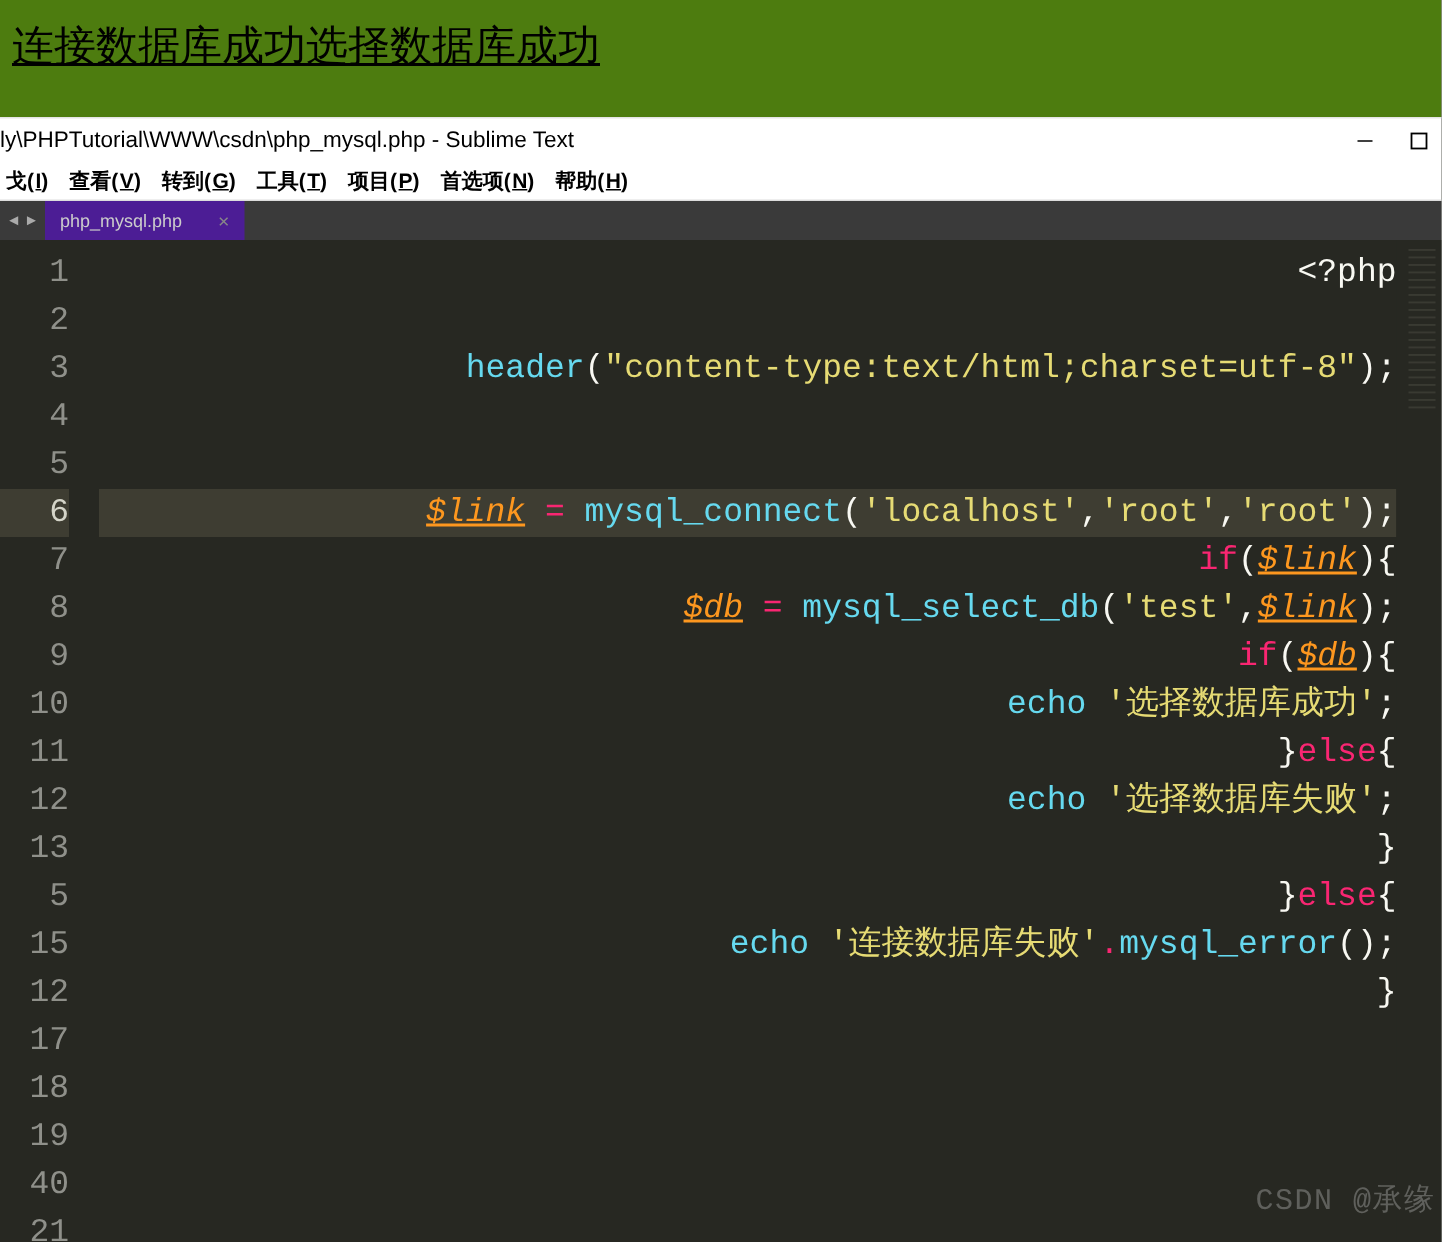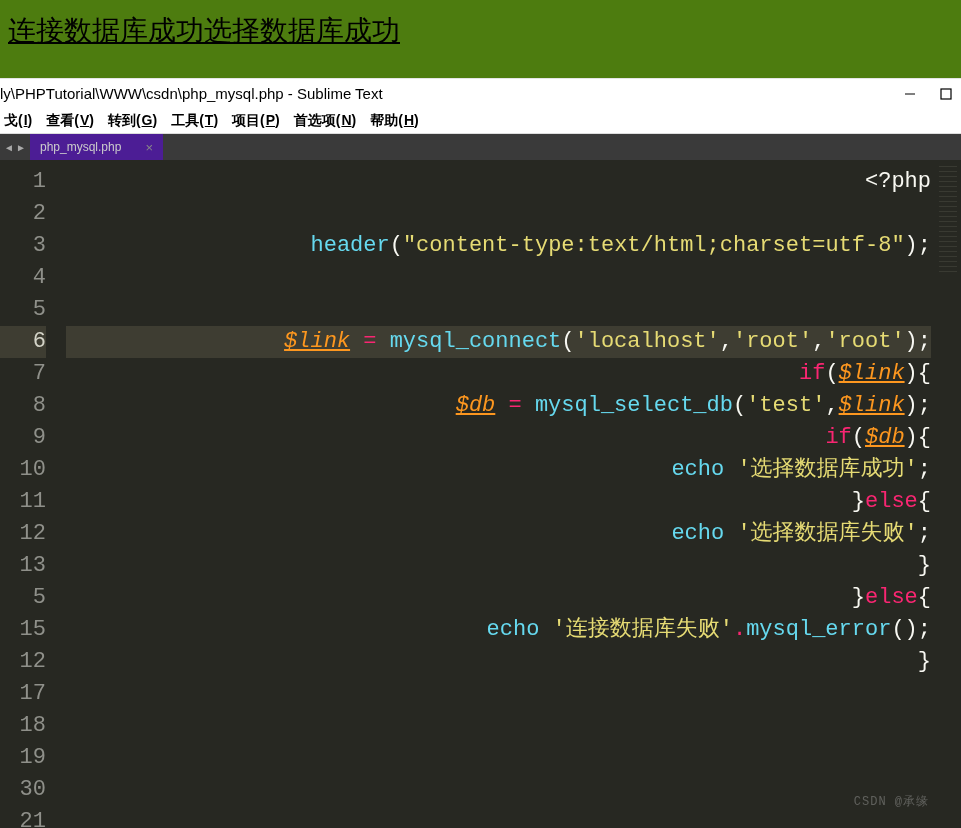--- a/index.html
+++ b/index.html
@@ -52,21 +52,21 @@
   
   .variable { color:#f8f8f2; font-style:normal; }
   
   .variable { color:#fd971f; }
   
   .variable { color:#fd971f;text-decoration:underline; }
   
   .variable { color:#fd971f; font-style:italic; }
 
   
-  .watermark { position:absolute; right:32px; bottom:10px; color:rgba(200,200,200,.35); font-size:12px; letter-spacing:1px; pointer-events:none; }
+  .watermark { position:absolute; right:4px; bottom:10px; color:rgba(200,200,200,.35); font-size:20px; letter-spacing:1px; pointer-events:none; }
 </style>
 </head>
 <body>
 
 <div class="browser-output">
   <span>连接数据库成功选择数据库成功</span>
 </div>
 
 <div class="titlebar">
   <span class="title">ly\PHPTutorial\WWW\csdn\php_mysql.php - Sublime Text</span>
@@ -119,21 +119,21 @@
       <div>10</div>
       <div>11</div>
       <div>12</div>
       <div>13</div>
       <div>5</div>
       <div>15</div>
       <div>12</div>
       <div>17</div>
       <div>18</div>
       <div>19</div>
-      <div>30</div>
+      <div>40</div>
       <div>21</div>
     </div>
   <div class="code">
 <div class="line"><span class="php-open">&lt;?php</span></div>
 <div class="line"><span class="punct">        </span></div>
 <div class="line"><span class="punct">        </span><span class="func">header</span><span class="punct">(</span><span class="string">"content-type:text/html;charset=utf-8"</span><span class="punct">);</span></div>
 <div class="line"><span></span></div>
 <div class="line"><span class="punct">        </span></div>
 <div class="line active"><span class="punct">        </span><span class="variable">$link</span><span> </span><span class="op">=</span><span> </span><span class="func">mysql_connect</span><span class="punct">(</span><span class="string">'localhost'</span><span class="punct">,</span><span class="string">'root'</span><span class="punct">,</span><span class="string">'root'</span><span class="punct">);</span></div>
 <div class="line"><span class="punct">        </span><span class="op">if</span><span class="punct">(</span><span class="variable">$link</span><span class="punct">){</span></div>

